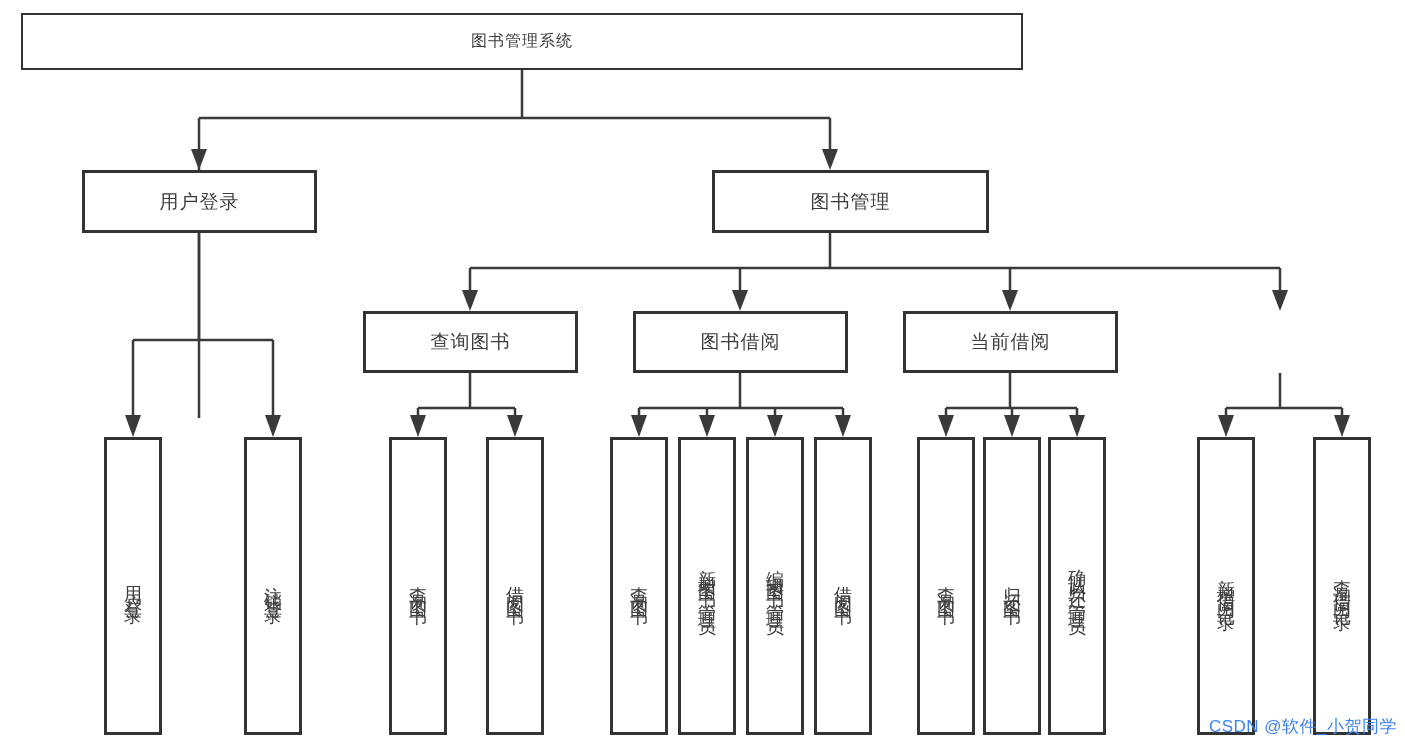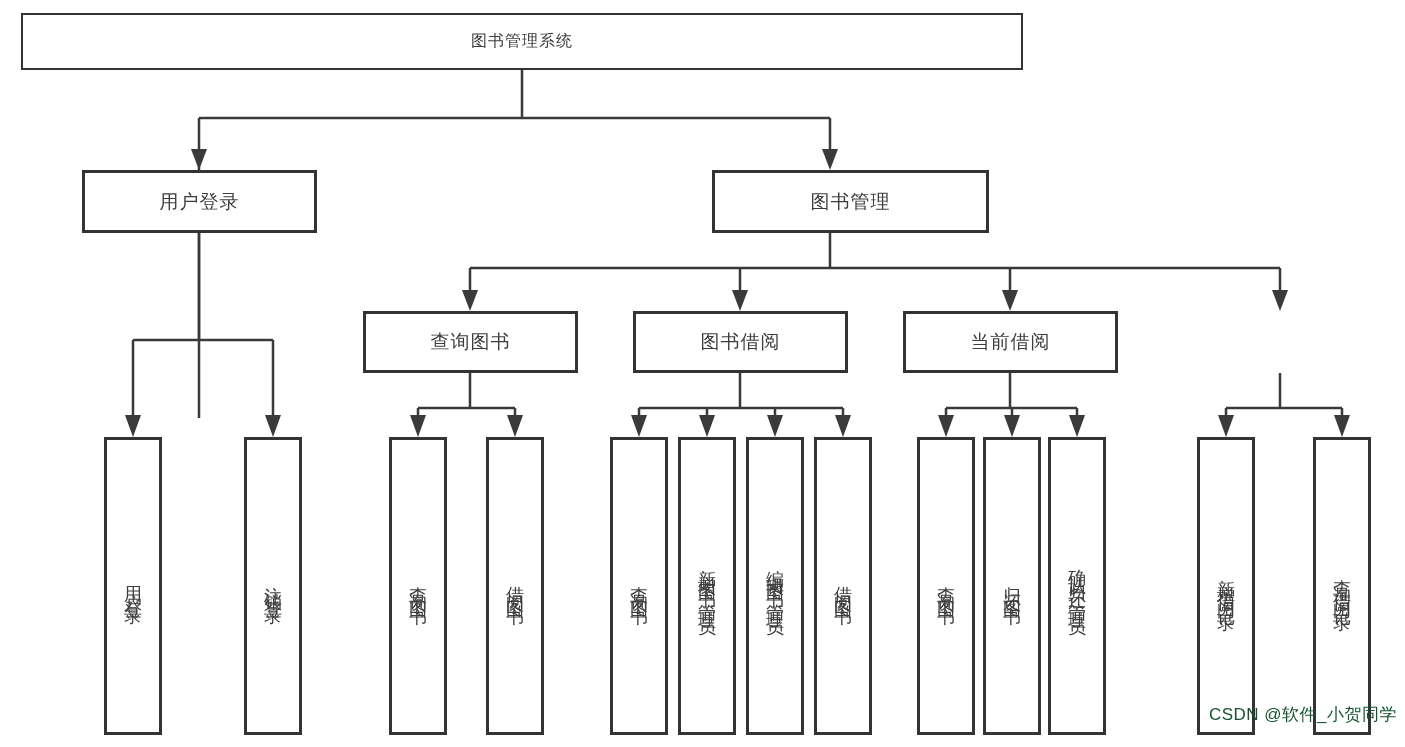--- a/index.html
+++ b/index.html
@@ -27,23 +27,23 @@
   .leaf-box .vtext{
     writing-mode:vertical-rl;
     text-orientation:mixed;
     letter-spacing:7px;
     line-height:1;
     white-space:nowrap;
   }
   .watermark{
     position:absolute;
     right:8px;
-    bottom:21px;
+    bottom:9px;
     font-size:17px;
-    color:#14532d;
+    color:#3b82f6;
     letter-spacing:0.5px;
   }
 </style>
 </head>
 <body>
 
 <div id="canvas">
 
   <svg id="connector-layer" viewBox="0 0 1405 747" xmlns="http://www.w3.org/2000/svg">
 

